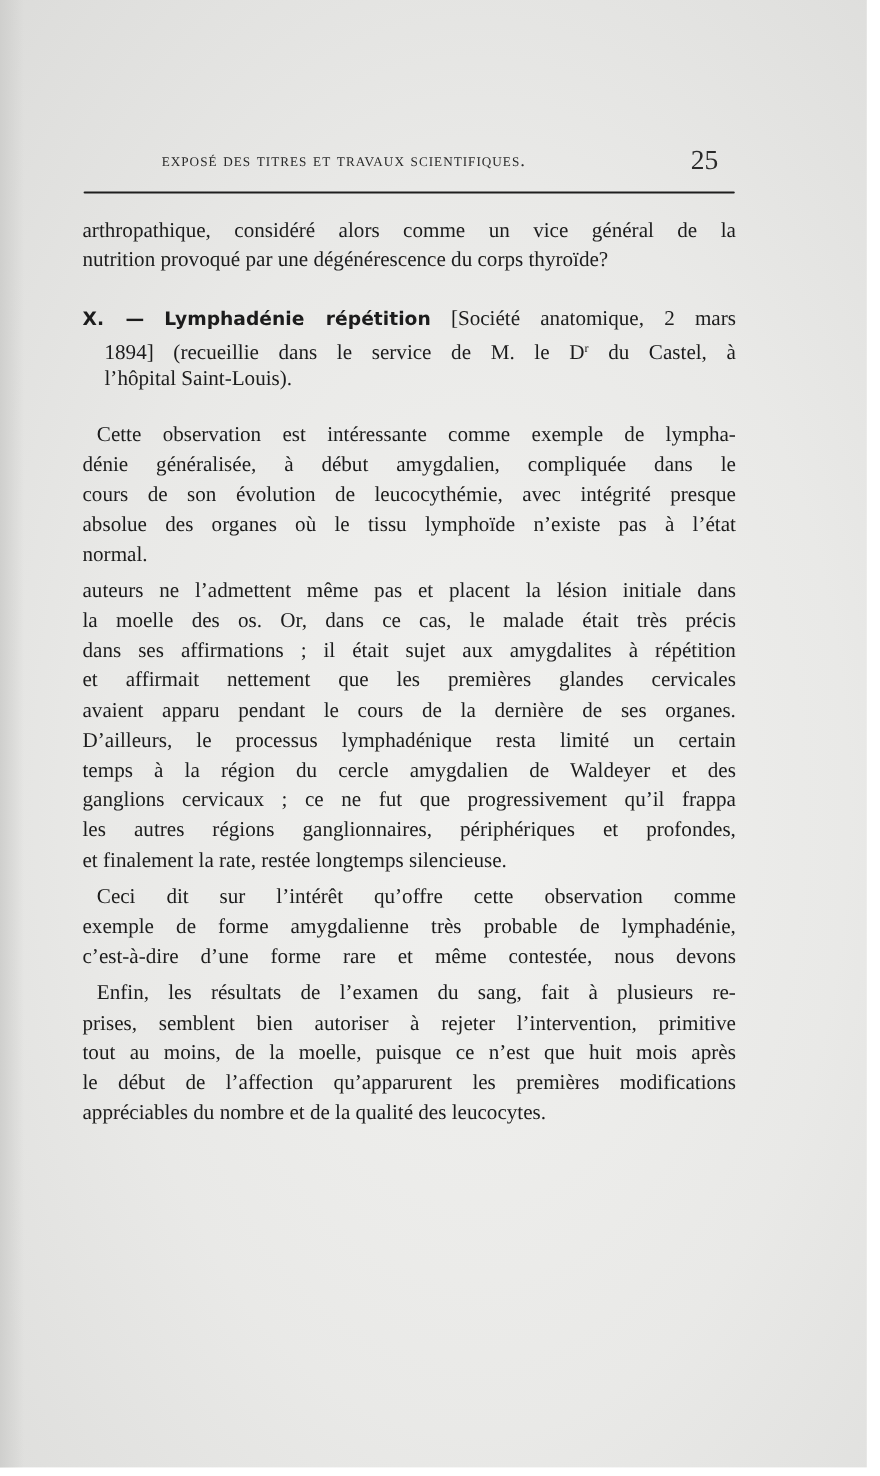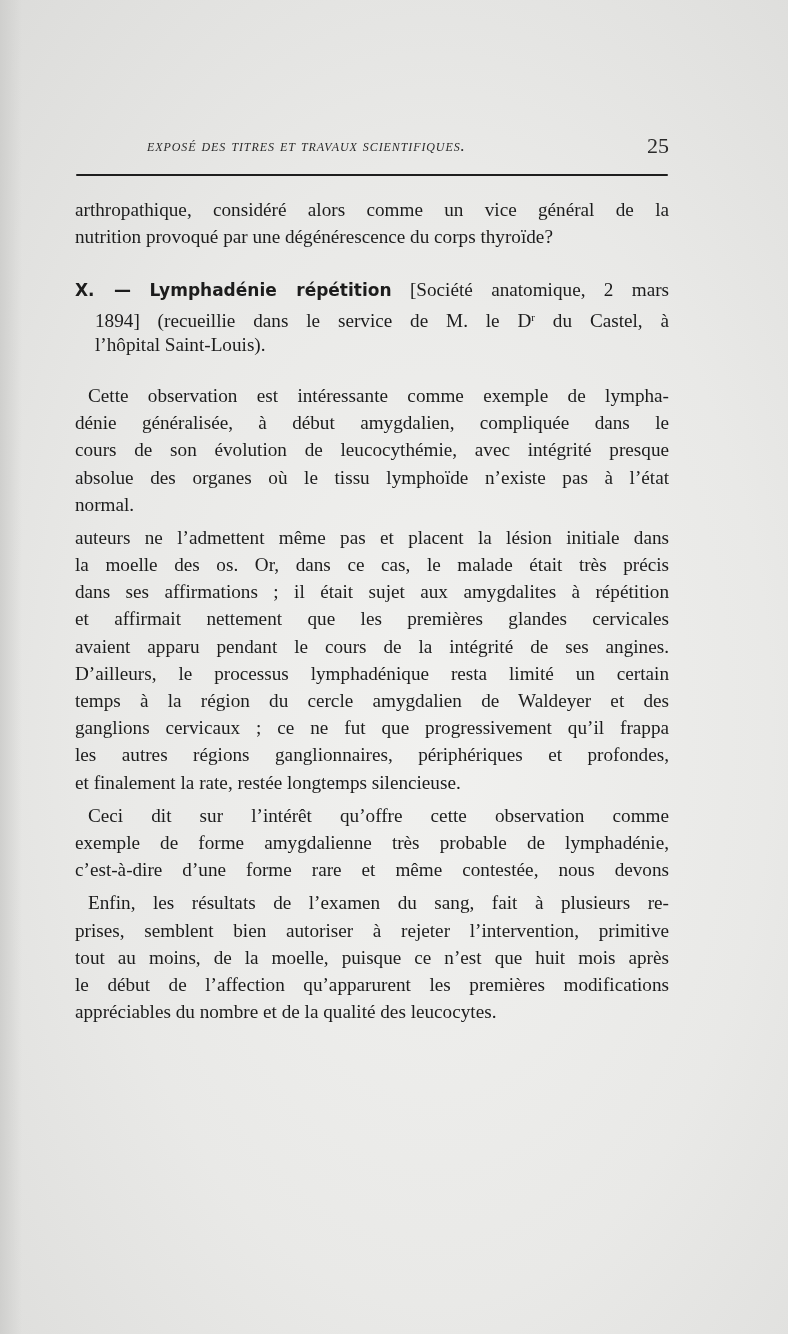--- a/index.html
+++ b/index.html
@@ -38,27 +38,26 @@
     }
     .running-head .title {
       position: absolute;
       left: 0;
       top: 3px;
       white-space: nowrap;
       font-variant: small-caps;
       text-transform: lowercase;
       font-size: 17px;
       letter-spacing: 0.9px;
-      font-style: italic;
     }
     .running-head .folio {
       position: absolute;
-      right: 0;
+      right: 16px;
       top: 0;
-      font-size: 22px;
+      font-size: 25px;
       letter-spacing: 0;
     }
     .rule {
       position: absolute;
       left: 76px;
       top: 174px;
       width: 592px;
       height: 2px;
       background: #1e1e1e;
       border-radius: 1px;
@@ -126,21 +125,21 @@
       <span class="line">cours de son évolution de leucocythémie, avec intégrité presque</span>
       <span class="line">absolue des organes où le tissu lymphoïde n’existe pas à l’état</span>
       <span class="line last">normal.</span>
     </p>
 
     <p class="gap-sm">
       <span class="line">auteurs ne l’admettent même pas et placent la lésion initiale dans</span>
       <span class="line">la moelle des os. Or, dans ce cas, le malade était très précis</span>
       <span class="line">dans ses affirmations ; il était sujet aux amygdalites à répétition</span>
       <span class="line">et affirmait nettement que les premières glandes cervicales</span>
-      <span class="line">avaient apparu pendant le cours de la intégrité de ses angines.</span>
+      <span class="line">avaient apparu pendant le cours de la dernière de ses organes.</span>
       <span class="line">D’ailleurs, le processus lymphadénique resta limité un certain</span>
       <span class="line">temps à la région du cercle amygdalien de Waldeyer et des</span>
       <span class="line">ganglions cervicaux ; ce ne fut que progressivement qu’il frappa</span>
       <span class="line">les autres régions ganglionnaires, périphériques et profondes,</span>
       <span class="line last">et finalement la rate, restée longtemps silencieuse.</span>
     </p>
 
     <p class="gap-sm">
       <span class="line indent">Ceci dit sur l’intérêt qu’offre cette observation comme</span>
       <span class="line">exemple de forme amygdalienne très probable de lymphadénie,</span>

